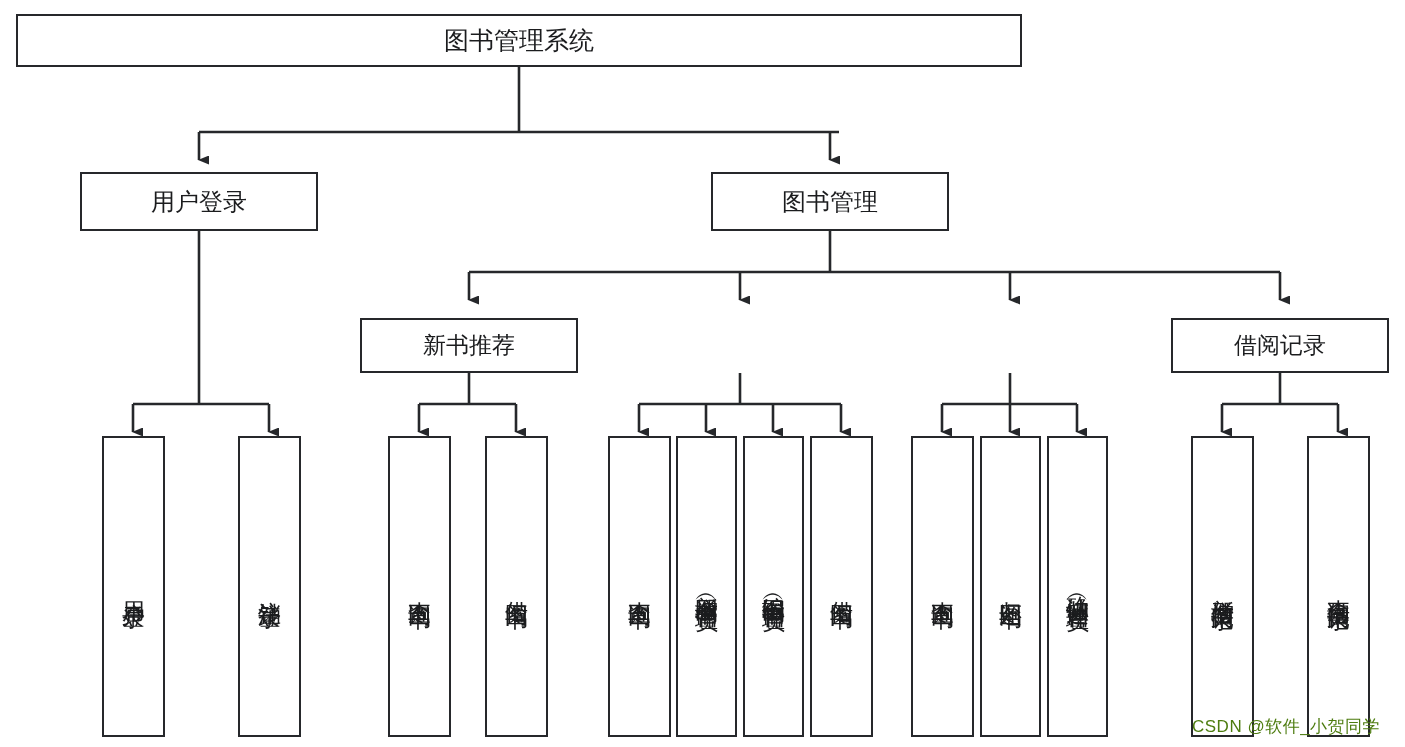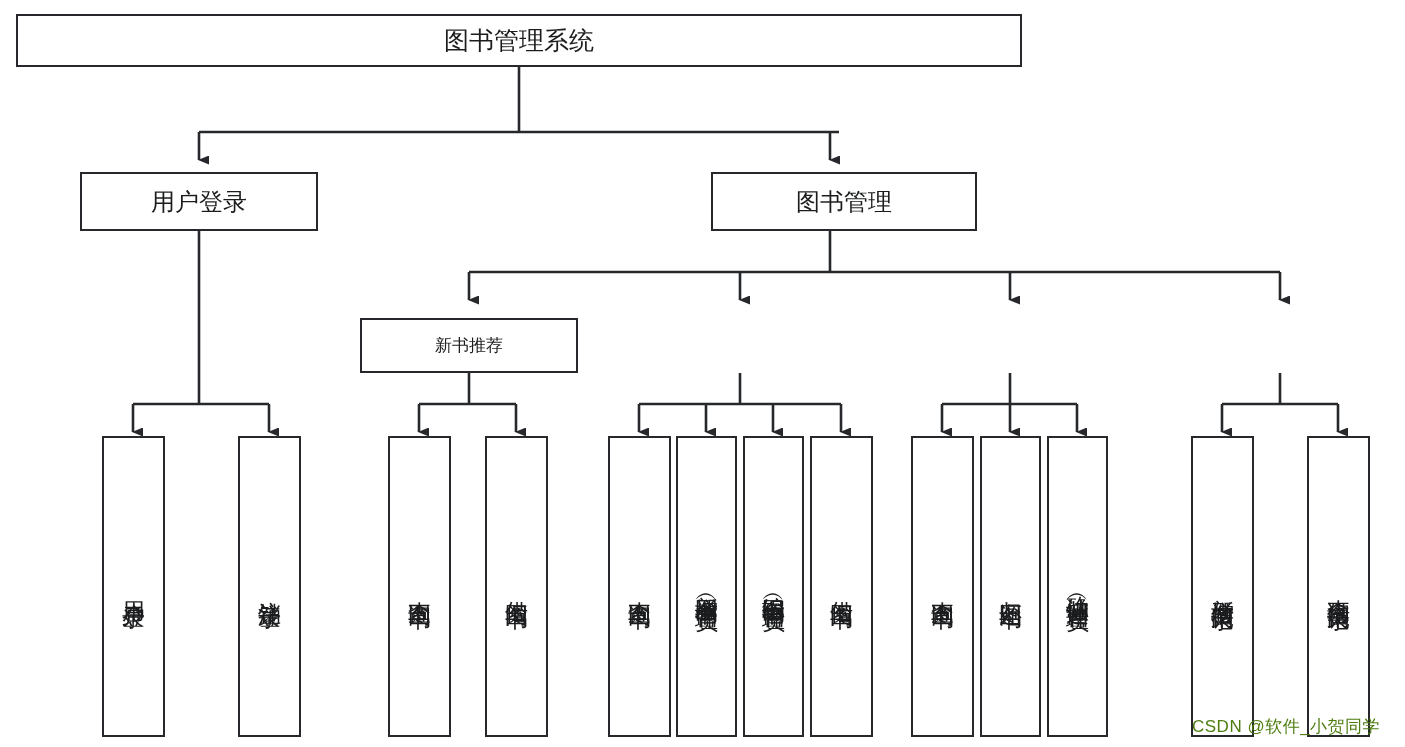--- a/index.html
+++ b/index.html
@@ -38,21 +38,21 @@
     color: #1b1c1e;
   }
   .node .label {
     display: block;
     text-align: center;
     line-height: 1.15;
     white-space: nowrap;
   }
   .node.root .label { font-size: 25px; }
   .node.lvl2 .label { font-size: 24px; }
-  .node.lvl3 .label { font-size: 17px; }
+  .node.lvl3 .label { font-size: 23px; }
 
   .node.leaf {
     align-items: center;
     justify-content: center;
     padding: 6px 0;
   }
   .node.leaf .label {
     writing-mode: vertical-rl;
     text-orientation: upright;
     font-size: 23px;
@@ -125,26 +125,29 @@
     </g>
   </svg>
 
   <div class="node root" style="left:16px; top:14px; width:1006px; height:53px;">
     <span class="label">图书管理系统</span>
   </div>
 
   <div class="node lvl2" style="left:80px; top:172px; width:238px; height:59px;">
     <span class="label">用户登录</span>
   </div>
-  <div class="node lvl2" style="left:711px; top:172px; width:266px; height:59px;">
+  <div class="node lvl2" style="left:711px; top:172px; width:238px; height:59px;">
     <span class="label">图书管理</span>
   </div>
 
   <div class="node lvl3" style="left:360px; top:318px; width:218px; height:55px;">
     <span class="label">新书推荐</span>
+  </div>
+  <div class="node lvl3" style="left:1171px; top:318px; width:218px; height:55px;">
+    <span class="label">借阅记录</span>
   </div>
 
   <div class="node leaf" style="left:102px; top:436px; width:63px; height:301px;">
     <span class="label">用户登录</span>
   </div>
   <div class="node leaf" style="left:238px; top:436px; width:63px; height:301px;">
     <span class="label">注销登录</span>
   </div>
 
   <div class="node leaf" style="left:388px; top:436px; width:63px; height:301px;">

